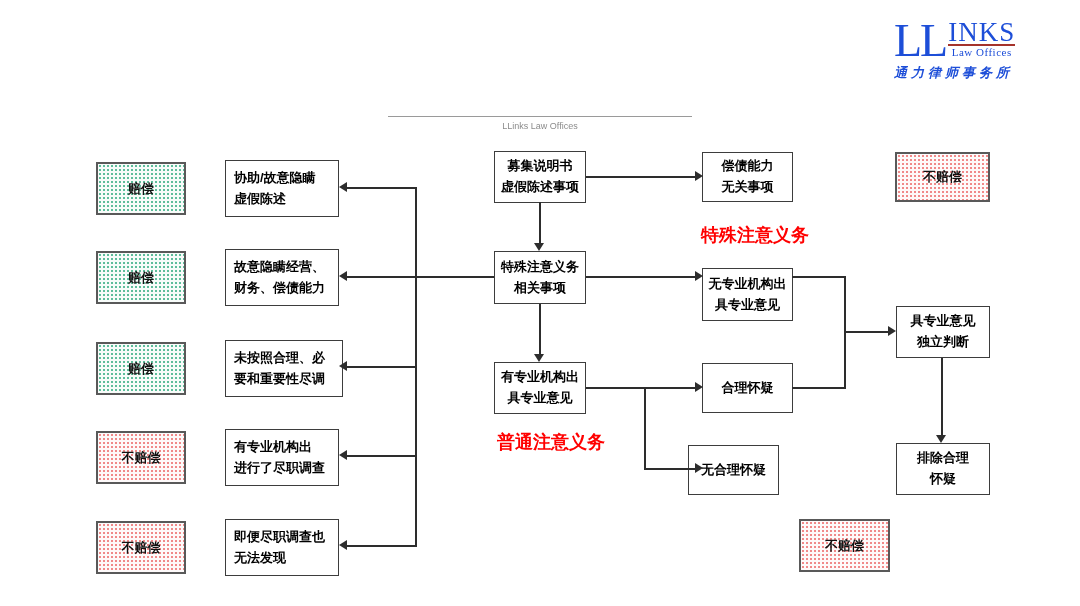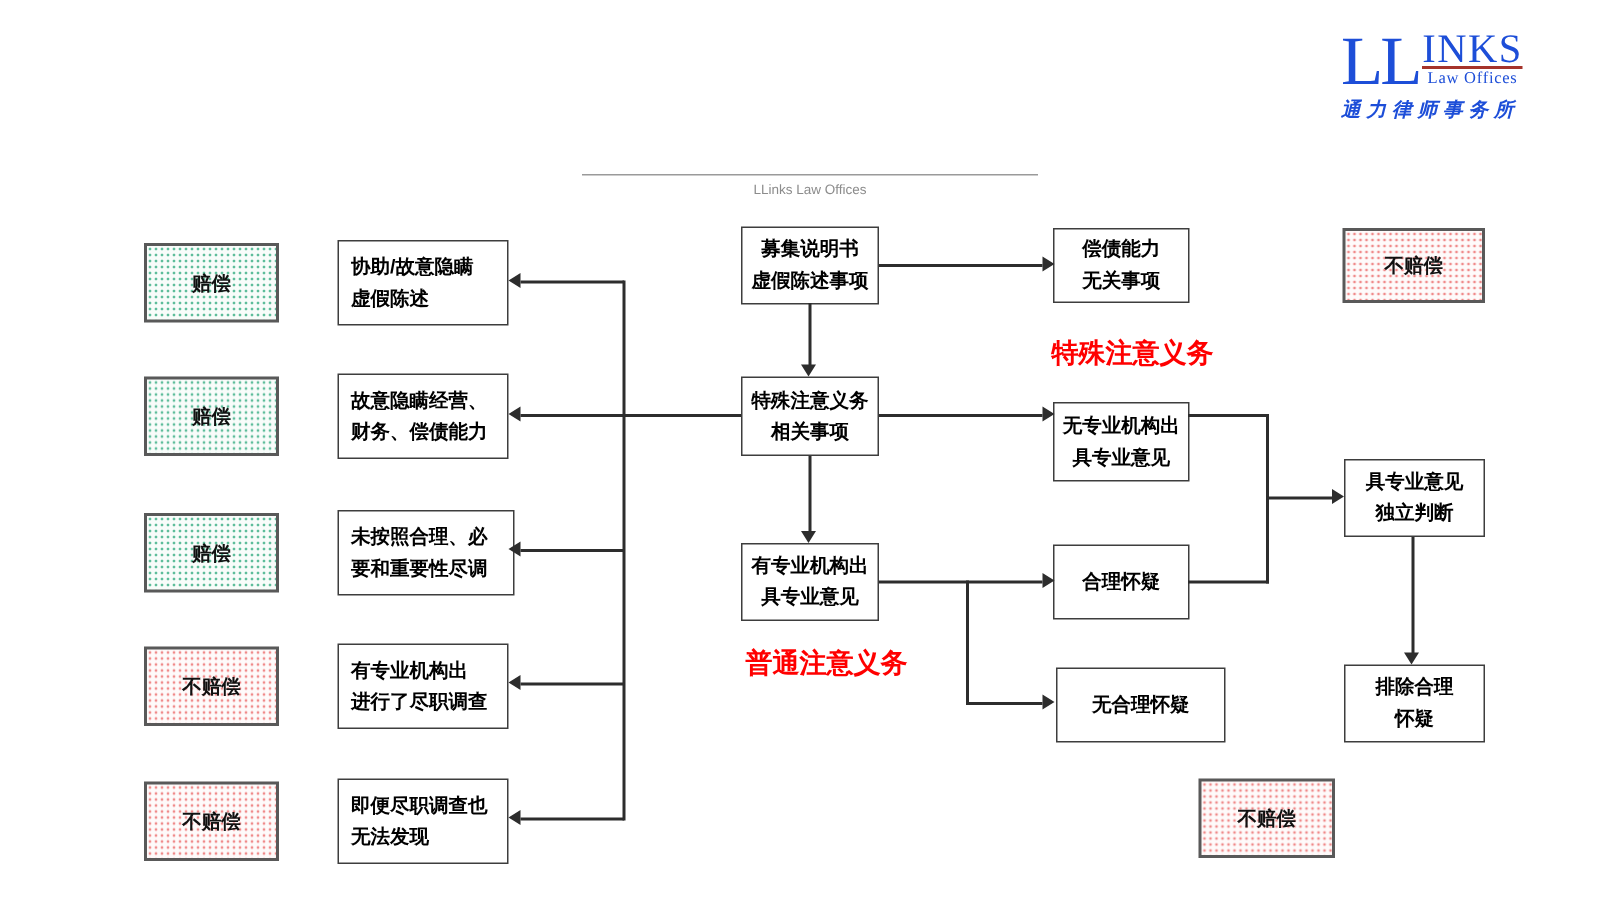--- a/index.html
+++ b/index.html
@@ -126,21 +126,21 @@
     <span>偿债能力</span>
     <span>无关事项</span>
   </div>
   <div class="fbox" style="left:702px;top:268px;width:91px;height:53px;text-align:right;">
     <span>无专业机构出</span>
     <span>具专业意见</span>
   </div>
   <div class="fbox" style="left:702px;top:363px;width:91px;height:50px;">
     <span>合理怀疑</span>
   </div>
-  <div class="fbox" style="left:704px;top:445px;width:113px;height:50px;">
+  <div class="fbox" style="left:688px;top:445px;width:91px;height:50px;">
     <span>无合理怀疑</span>
   </div>
 
   <div class="fbox" style="left:896px;top:306px;width:94px;height:52px;">
     <span>具专业意见</span>
     <span>独立判断</span>
   </div>
   <div class="fbox" style="left:896px;top:443px;width:94px;height:52px;">
     <span>排除合理</span>
     <span>怀疑</span>

